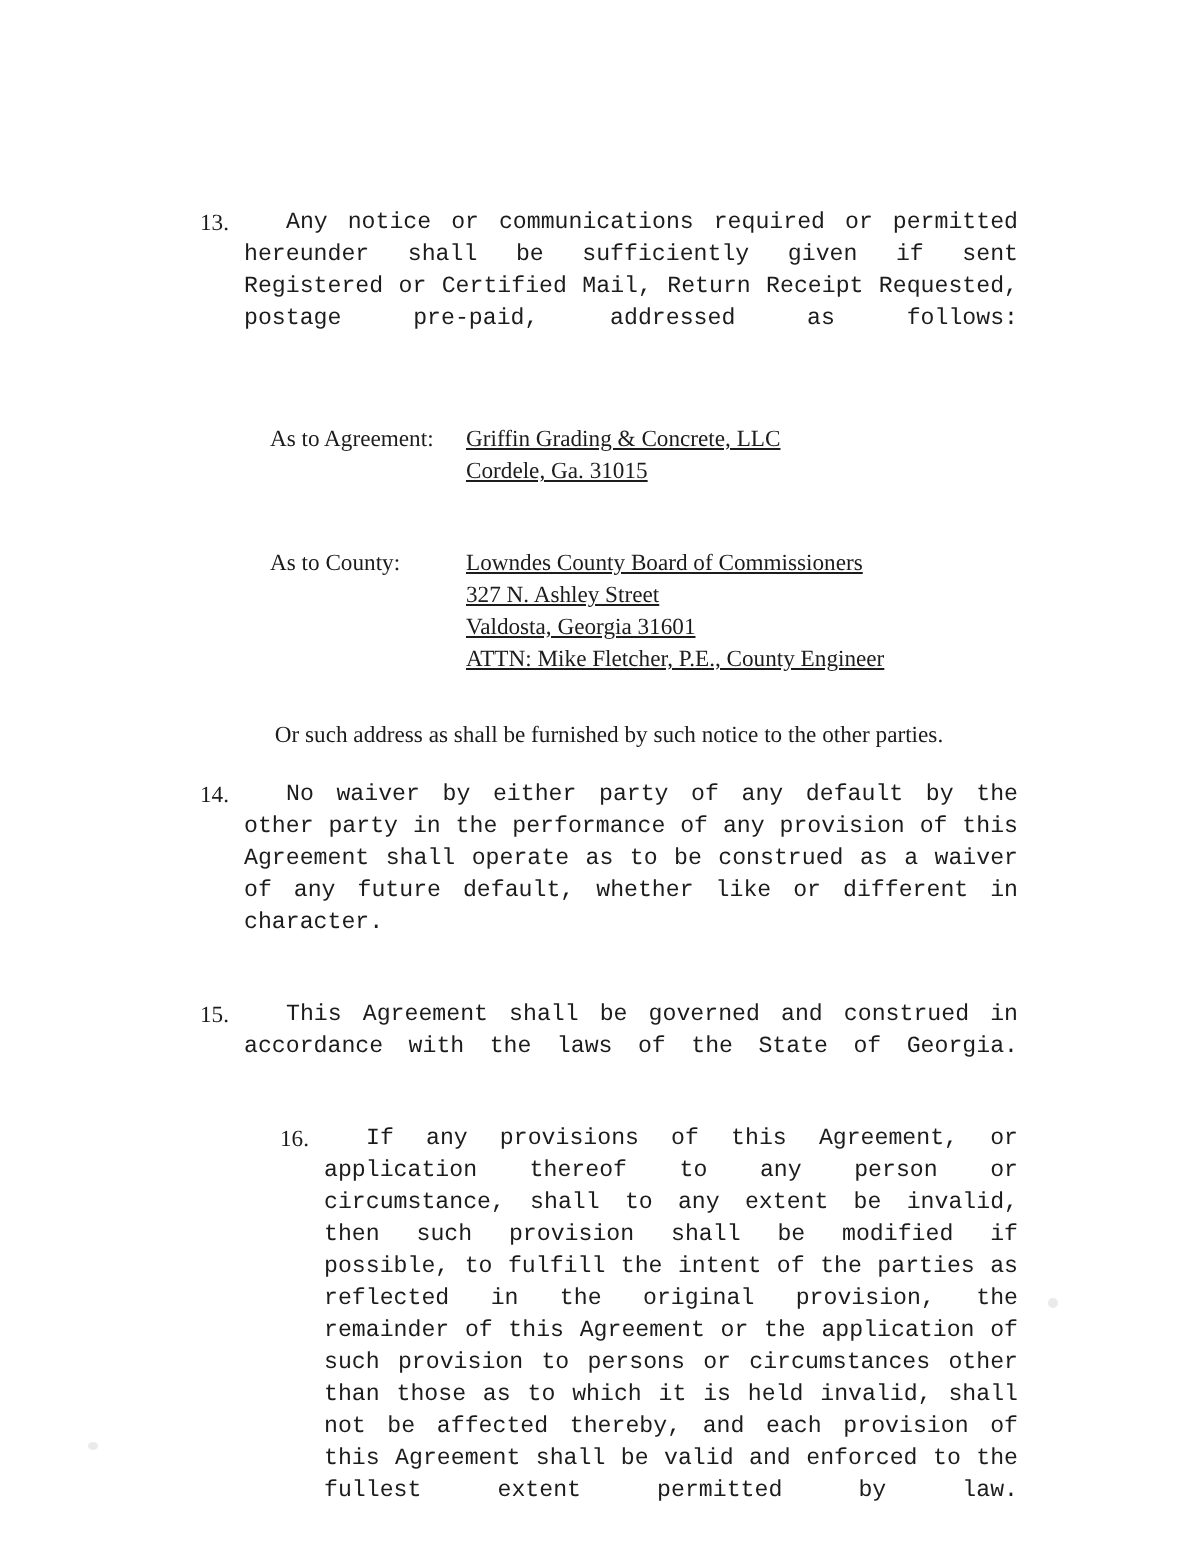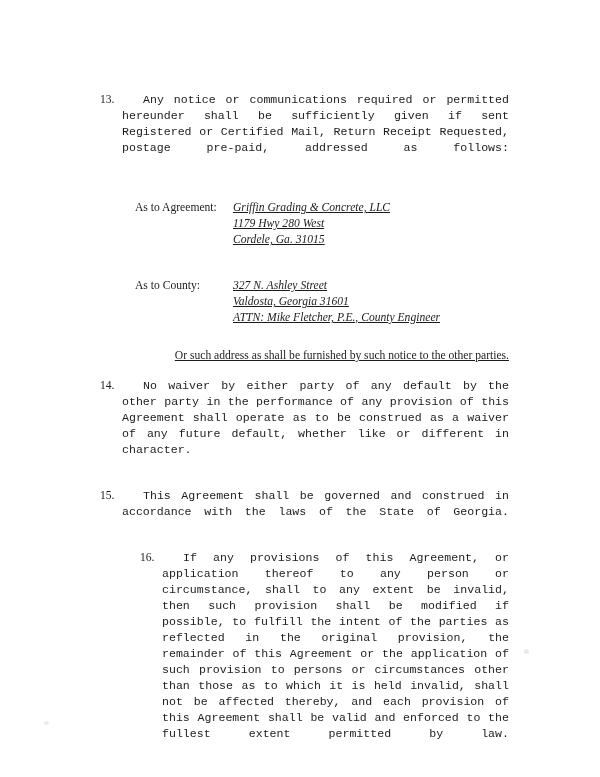--- a/index.html
+++ b/index.html
@@ -14,21 +14,21 @@
     height: 777px;
     background: #ffffff;
     overflow: hidden;
     font-family: "Liberation Serif", "DejaVu Serif", serif;
     color: #1c1c1c;
     -webkit-font-smoothing: antialiased;
   }
   .content {
     position: absolute;
     left: 100px;
-    top: 92px;
+    top: 104px;
     width: 409px;
   }
 
   
   .clause {
     position: relative;
     padding-left: 22px;
     font-size: 11.6px;
     line-height: 16px;
     text-align: justify;
@@ -56,22 +56,21 @@
     content: "";
     display: inline-block;
     width: 100%;
   }
 
   
   .flush-line {
     font-size: 11.6px;
     line-height: 16px;
     margin-bottom: 14px;
-    text-align: right;
-    text-decoration: underline;
+    text-align: center;
   }
 
   
   .addr-block {
     display: flex;
     align-items: flex-start;
     padding-left: 35px;
     margin-bottom: 0;
   }
   .addr-label {
@@ -84,21 +83,20 @@
     flex: 1 1 auto;
     font-size: 11.6px;
     line-height: 16px;
   }
   .addr-lines .aline {
     display: block;
   }
   .addr-lines .aline span {
     text-decoration: underline;
     text-underline-offset: 1px;
-    font-style: italic;
   }
 
   .gap-sm { height: 14px; }
   .gap-md { height: 22px; }
   .gap-lg { height: 30px; }
 
   
   .speck {
     position: absolute;
     background: #d8d8d8;
@@ -120,30 +118,30 @@
       <span class="num">13.</span>
       <span class="body">Any notice or communications required or permitted hereunder shall be sufficiently given if sent Registered or Certified Mail, Return Receipt Requested, postage pre-paid, addressed as follows:</span>
     </div>
 
     <div class="gap-sm"></div>
 
     <div class="addr-block">
       <div class="addr-label">As to Agreement:</div>
       <div class="addr-lines">
         <div class="aline"><span>Griffin Grading &amp; Concrete, LLC</span></div>
-        <div class="aline"><span>1179 Hwy 280 West</span></div>
         <div class="aline"><span>Cordele, Ga. 31015</span></div>
       </div>
     </div>
 
     <div class="gap-lg"></div>
 
     <div class="addr-block">
       <div class="addr-label">As to County:</div>
       <div class="addr-lines">
+        <div class="aline"><span>Lowndes County Board of Commissioners</span></div>
         <div class="aline"><span>327 N. Ashley Street</span></div>
         <div class="aline"><span>Valdosta, Georgia  31601</span></div>
         <div class="aline"><span>ATTN: Mike Fletcher, P.E., County Engineer</span></div>
       </div>
     </div>
 
     <div class="gap-md"></div>
 
     <div class="flush-line">Or such address as shall be furnished by such notice to the other parties.</div>
 

